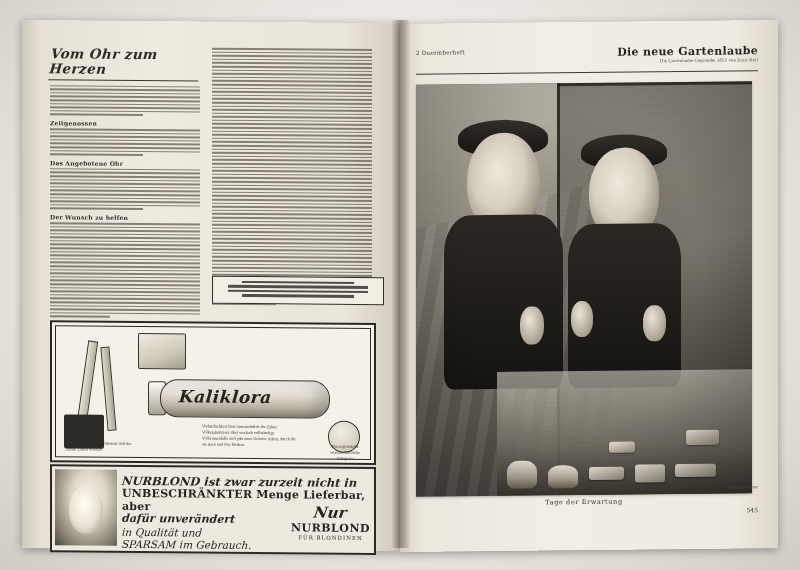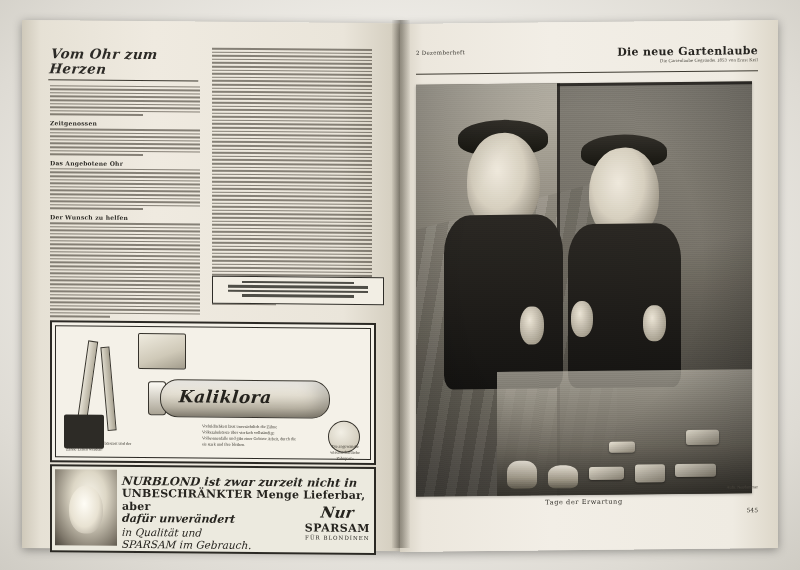--- a/index.html
+++ b/index.html
@@ -683,21 +683,21 @@
           <div class="portrait"></div>
           <div class="nb-text">
             <div class="nb-l1">NURBLOND ist zwar zurzeit nicht in</div>
             <div class="nb-l2">UNBESCHRÄNKTER Menge Lieferbar, aber</div>
             <div class="nb-l3">dafür unverändert</div>
             <div class="nb-l4">in Qualität und</div>
             <div class="nb-l5">SPARSAM im Gebrauch.</div>
           </div>
           <div class="nb-logo">
             <span class="nur">Nur</span>
-            <span class="brand">SPARSAM</span>
+            <span class="brand">NURBLOND</span>
             <span class="sub">FÜR BLONDINEN</span>
           </div>
         </div>
 
       </div>
     </div>
 
     <div class="page" id="page-right">
       <div id="right-inner">
 

